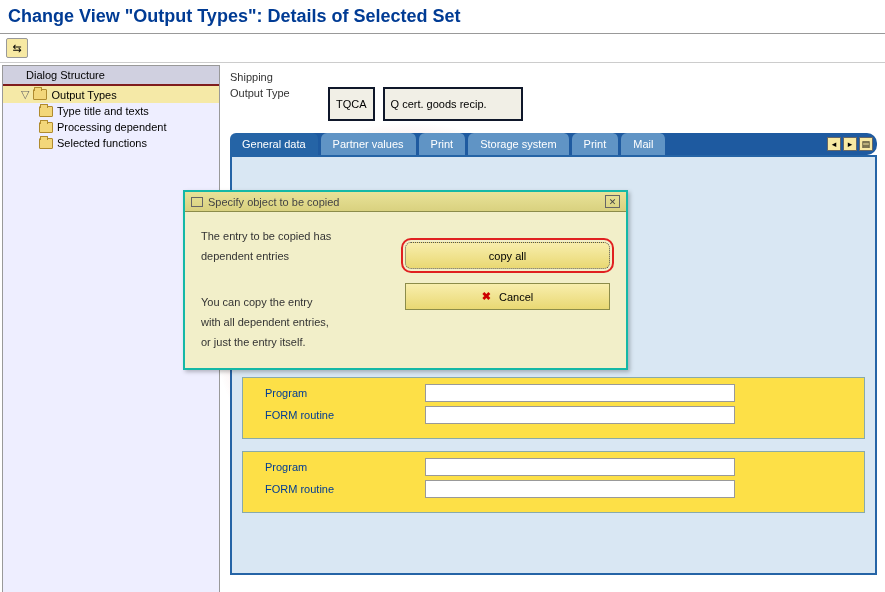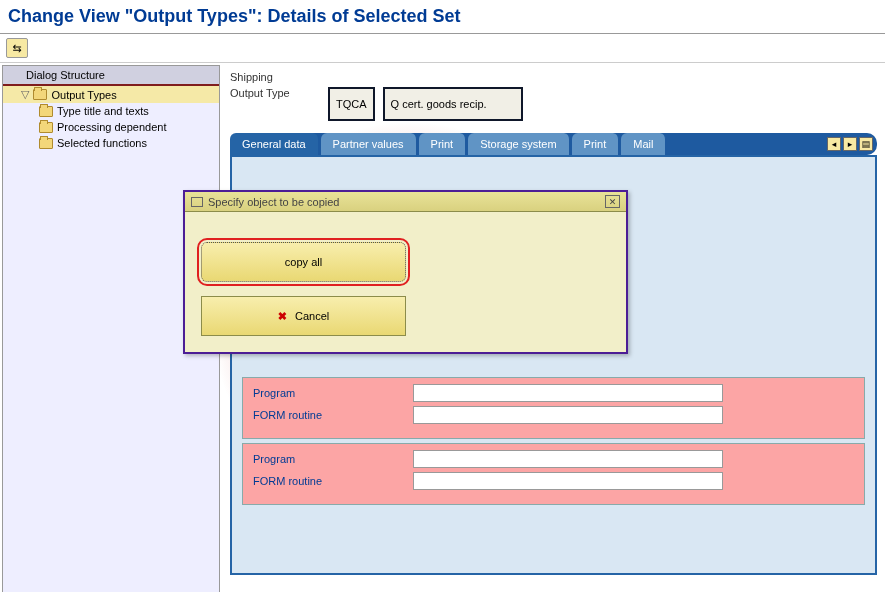--- a/index.html
+++ b/index.html
@@ -19,36 +19,36 @@
 .content { flex: 1; padding: 8px; position: relative; }
 .field-row { display: flex; align-items: flex-start; gap: 8px; margin-bottom: 4px; font-size: 11px; }
 .field-label { color: #333; }
 .boxed-val { border: 2px solid #0f172a; background: #f1efe6; padding: 9px 6px; min-width: 40px; }
 .tabstrip { display: flex; align-items: center; margin-top: 12px; background: #1e5aa0; position: relative; border-radius: 10px; }
 .tab { padding: 5px 12px; font-size: 11px; color: #fff; background: #6094c5; border-right: 1px solid #1e5aa0; cursor: pointer; white-space: nowrap; border-top-left-radius: 6px; border-top-right-radius: 6px; margin-right: 2px; }
 .tab.active { background: #2564a6; }
 .tabstrip-end { margin-left: auto; display: flex; gap: 2px; padding-right: 4px; }
 .tab-btn { width: 14px; height: 14px; background: #f7e9a3; border: 1px solid #666; font-size: 9px; line-height: 12px; text-align: center; cursor: pointer; }
 .tab-panel { border: 2px solid #2564a6; background: #d9e7f3; padding: 10px; min-height: 420px; }
-.fieldset { border: 1px solid #8aa; background: #fca5a5; margin-bottom: 4px; padding-top: 0; }
+.fieldset { border: 1px solid #8aa; background: #fde047; margin-bottom: 12px; padding-top: 0; padding-left: 12px; }
 .fieldset-legend { background: #c5dbed; border: 1px solid #8aa; border-bottom: none; padding: 2px 8px; font-size: 11px; display: inline-block; margin-left: 6px; margin-top: -1px; color: #333; }
 .fieldset-body { padding: 6px 10px 10px 10px; }
 .form-row { display: flex; align-items: center; margin-bottom: 4px; }
 .form-label { width: 160px; color: #003b94; font-size: 11px; }
 .form-input { flex: 1; max-width: 310px; }
 .form-input input { width: 100%; border: 1px solid #999; background: #fff; padding: 2px 4px; font-size: 11px; }
-.dialog { position: absolute; top: 190px; left: 183px; width: 445px; background: #f2efc9; border: 2px solid #4c1d95; box-shadow: 2px 2px 4px rgba(0,0,0,0.25); z-index: 10; }
+.dialog { position: absolute; top: 190px; left: 183px; width: 445px; background: #f2efc9; border: 2px solid #14b8a6; box-shadow: 2px 2px 4px rgba(0,0,0,0.25); z-index: 10; }
 .dialog-title { background: linear-gradient(#e8e298,#d9d17f); border-bottom: 1px solid #8c8c4a; padding: 3px 6px; display: flex; align-items: center; font-size: 11px; color: #444; }
 .dialog-title-icon { width: 12px; height: 10px; border: 1px solid #666; margin-right: 5px; display: inline-block; }
 .dialog-close { margin-left: auto; width: 15px; height: 13px; border: 1px solid #666; text-align: center; font-size: 9px; line-height: 12px; cursor: pointer; }
 .dialog-body { padding: 14px 16px 16px 16px; display: flex; }
 .dialog-left { flex: 1; font-size: 11px; color: #333; line-height: 20px; }
 .dialog-gap { height: 26px; }
 .dialog-right { width: 205px; display: flex; flex-direction: column; gap: 14px; padding-top: 16px; }
-.dlg-btn { height: 40px; background: linear-gradient(#f8eead,#e9d873); border: 1px solid #8c8c4a; font-size: 11px; cursor: pointer; display: flex; align-items: center; justify-content: center; gap: 8px; }
+.dlg-btn { height: 27px; background: linear-gradient(#f8eead,#e9d873); border: 1px solid #8c8c4a; font-size: 11px; cursor: pointer; display: flex; align-items: center; justify-content: center; gap: 8px; }
 .dlg-btn.highlight { outline: 2px solid #e02020; outline-offset: 2px; border: 1px dotted #555; border-radius: 6px; }
 .x-icon { color: #c00; font-weight: bold; }
 .watermark { position: absolute; top: 120px; left: 210px; width: 400px; height: 400px; border-radius: 50%; background: radial-gradient(circle, rgba(190,50,45,0.18) 0%, rgba(190,50,45,0.18) 55%, rgba(190,50,45,0) 70%); z-index: 0; pointer-events: none; }
 </style>
 </head>
 <body>
 
 <div class="watermark"></div>
 
 <div class="page-title">Change View "Output Types": Details of Selected Set</div>
@@ -136,20 +136,28 @@
   </div>
 </div>
 
 <div class="dialog">
   <div class="dialog-title">
     <span class="dialog-title-icon"></span>
     <span>Specify object to be copied</span>
     <span class="dialog-close">✕</span>
   </div>
   <div class="dialog-body">
+    <div class="dialog-left">
+      <div>The entry to be copied has</div>
+      <div>dependent entries</div>
+      <div class="dialog-gap"></div>
+      <div>You can copy the entry</div>
+      <div>with all dependent entries,</div>
+      <div>or just the entry itself.</div>
+    </div>
     <div class="dialog-right">
       <button class="dlg-btn highlight">
         <span>copy all</span>
       </button>
       <button class="dlg-btn">
         <span class="x-icon">✖</span>
         <span>Cancel</span>
       </button>
     </div>
   </div>

